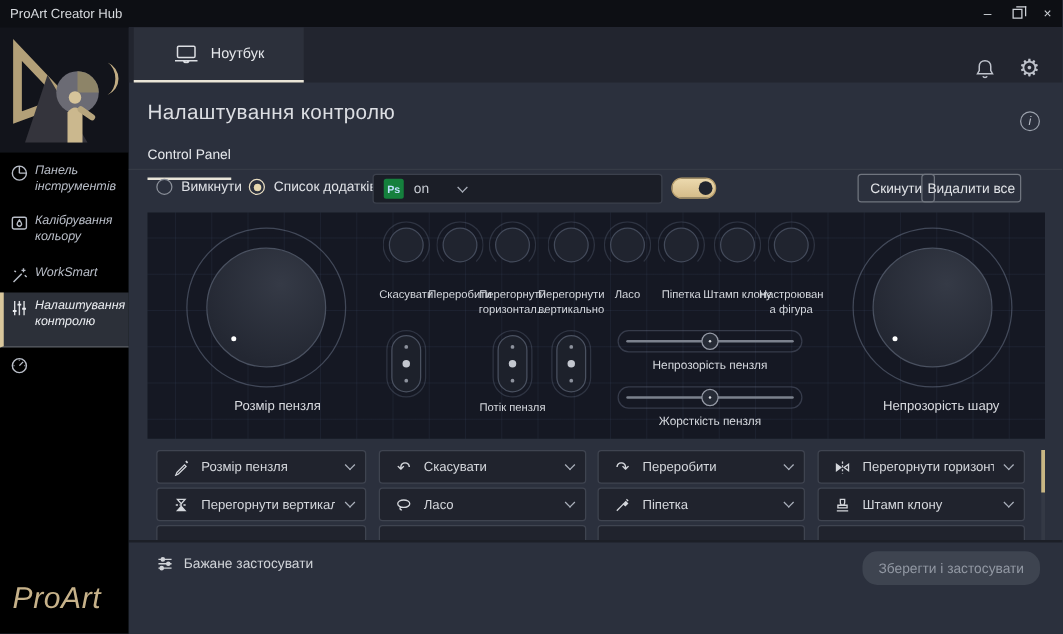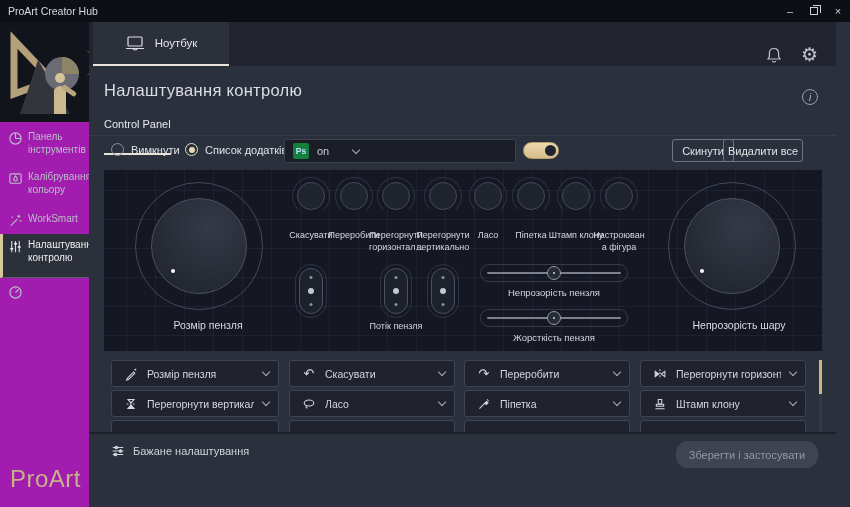--- a/index.html
+++ b/index.html
@@ -12,21 +12,21 @@
   .tb-spacer { flex:1; }
   .winbtn { width:24px; height:22px; display:flex; align-items:center; justify-content:center;
     color:#cfd3d9; font-size:11px; }
   .win-restore-glyph { width:8px; height:8px; border:1px solid #cfd3d9; position:relative; }
   .win-restore-glyph::before { content:""; position:absolute; left:2px; top:-3px; width:7px; height:7px;
     border:1px solid #cfd3d9; border-left:none; border-bottom:none; }
 
   .app { display:flex; height:485px; }
 
   
-  .sidebar { width:89px; background:#a21caf; position:relative; flex:none; }
+  .sidebar { width:103px; background:#000000; position:relative; flex:none;font-style:italic; }
   .artwork { height:100px; background:#12141b; }
   .nav-item { position:absolute; left:0; right:0; display:flex; padding:4px 6px 4px 8px;
     color:#b9bec8; font-size:10px; line-height:1.3; gap:5px; cursor:pointer; }
   .nav-item svg { width:15px; height:15px; flex:none; margin-top:1px; }
   .nav-item.active { background:#2c3039; color:#eceef2; border-left:3px solid #d9c79c;
     padding-left:5px; border-bottom:1px solid rgba(255,255,255,.22); }
   .proart-logo { position:absolute; left:10px; bottom:14px; font-size:24px; color:#c7b28a;
     letter-spacing:.5px; }
 
   
@@ -36,21 +36,21 @@
     border-bottom:2px solid #eae5d8; display:flex; align-items:center; justify-content:center;
     gap:10px; color:#e5e7eb; font-size:11.5px; }
   .topicon { position:absolute; top:24px; color:#bfc3cc; cursor:pointer; }
 
   .page-title { position:absolute; left:15px; top:59px; font-size:16.5px; color:#dcdee3;
     letter-spacing:.3px; }
   .info-icon { position:absolute; left:713px; top:67px; width:16px; height:16px; border-radius:50%;
     border:1px solid #9aa0ab; color:#b9bec8; font-size:10px; display:flex; align-items:center;
     justify-content:center; font-style:italic; }
   .subtab { position:absolute; left:15px; top:96px; font-size:11px; color:#e6e8ec;
-    padding-bottom:23px; border-bottom:2px solid #e8e4d8; }
+    padding-bottom:12px; border-bottom:2px solid #e8e4d8; }
   .hdr-line { position:absolute; left:0; right:0; top:113px; height:1px; background:#363b46; }
 
   
   .radio { position:absolute; top:121px; display:flex; align-items:center; gap:7px;
     font-size:11px; color:#dfe1e6; cursor:pointer; }
   .radio .dot { width:13px; height:13px; border-radius:50%; border:1.5px solid #8a8f99; position:relative; }
   .radio.sel .dot { border-color:#e8ddc2; }
   .radio.sel .dot::after { content:""; position:absolute; inset:2.5px; border-radius:50%; background:#e6d7ae; }
   .app-select { position:absolute; left:195px; top:117px; width:232px; height:24px; background:#1b1e27;
     border:1px solid #3c414d; border-radius:3px; display:flex; align-items:center; font-size:11px;
@@ -375,17 +375,17 @@
     </div>
     <div class="shadow-line"></div>
 
     <div class="pref">
       <svg viewBox="0 0 16 16" fill="none" stroke="currentColor">
         <path d="M2 4 h12 M2 8 h12 M2 12 h12"></path>
         <circle cx="6" cy="4" r="1.5" fill="currentColor"></circle>
           <circle cx="11" cy="8" r="1.5" fill="currentColor"></circle>
           <circle cx="5" cy="12" r="1.5" fill="currentColor"></circle>
         </svg>
-      <span>Бажане налаштування</span>
+      <span>Бажане застосувати</span>
     </div>
     <button class="save-btn">Зберегти і застосувати</button>
   </div>
 </div>
 
 </body></html>

